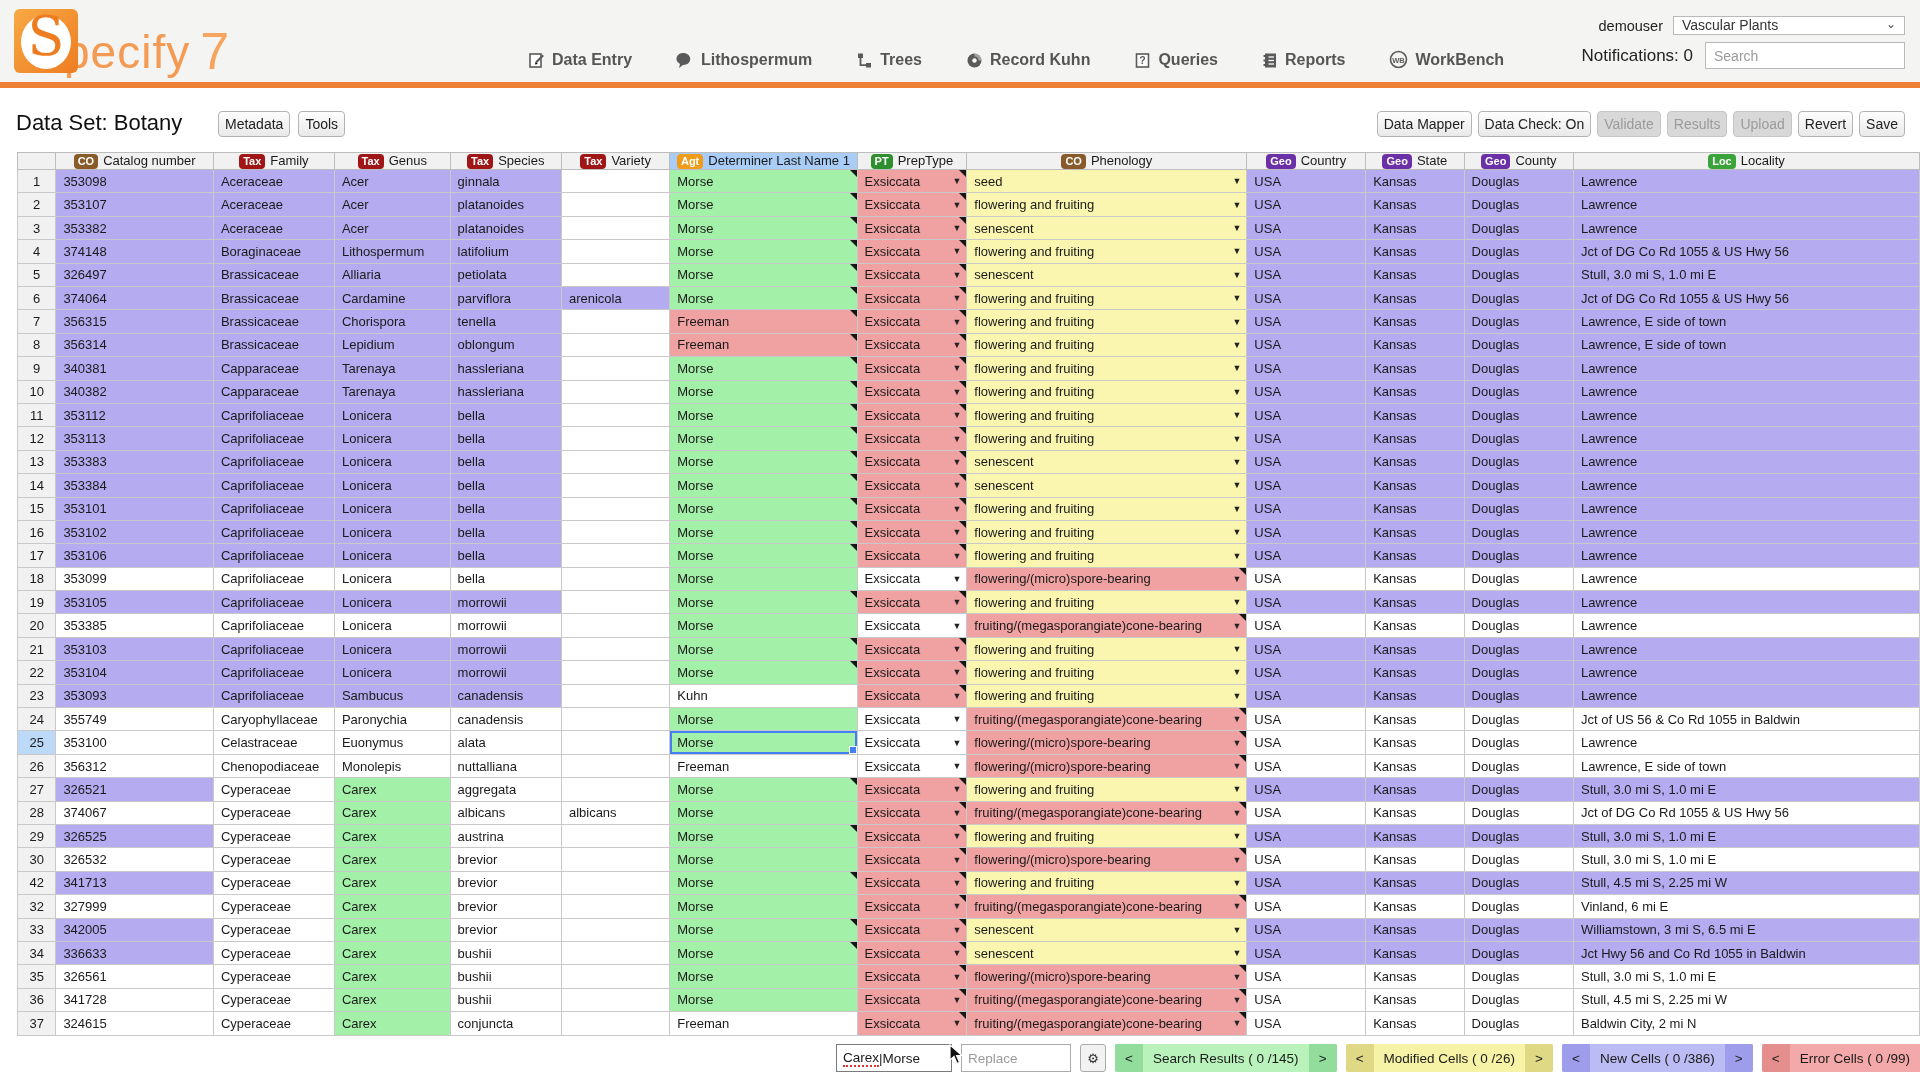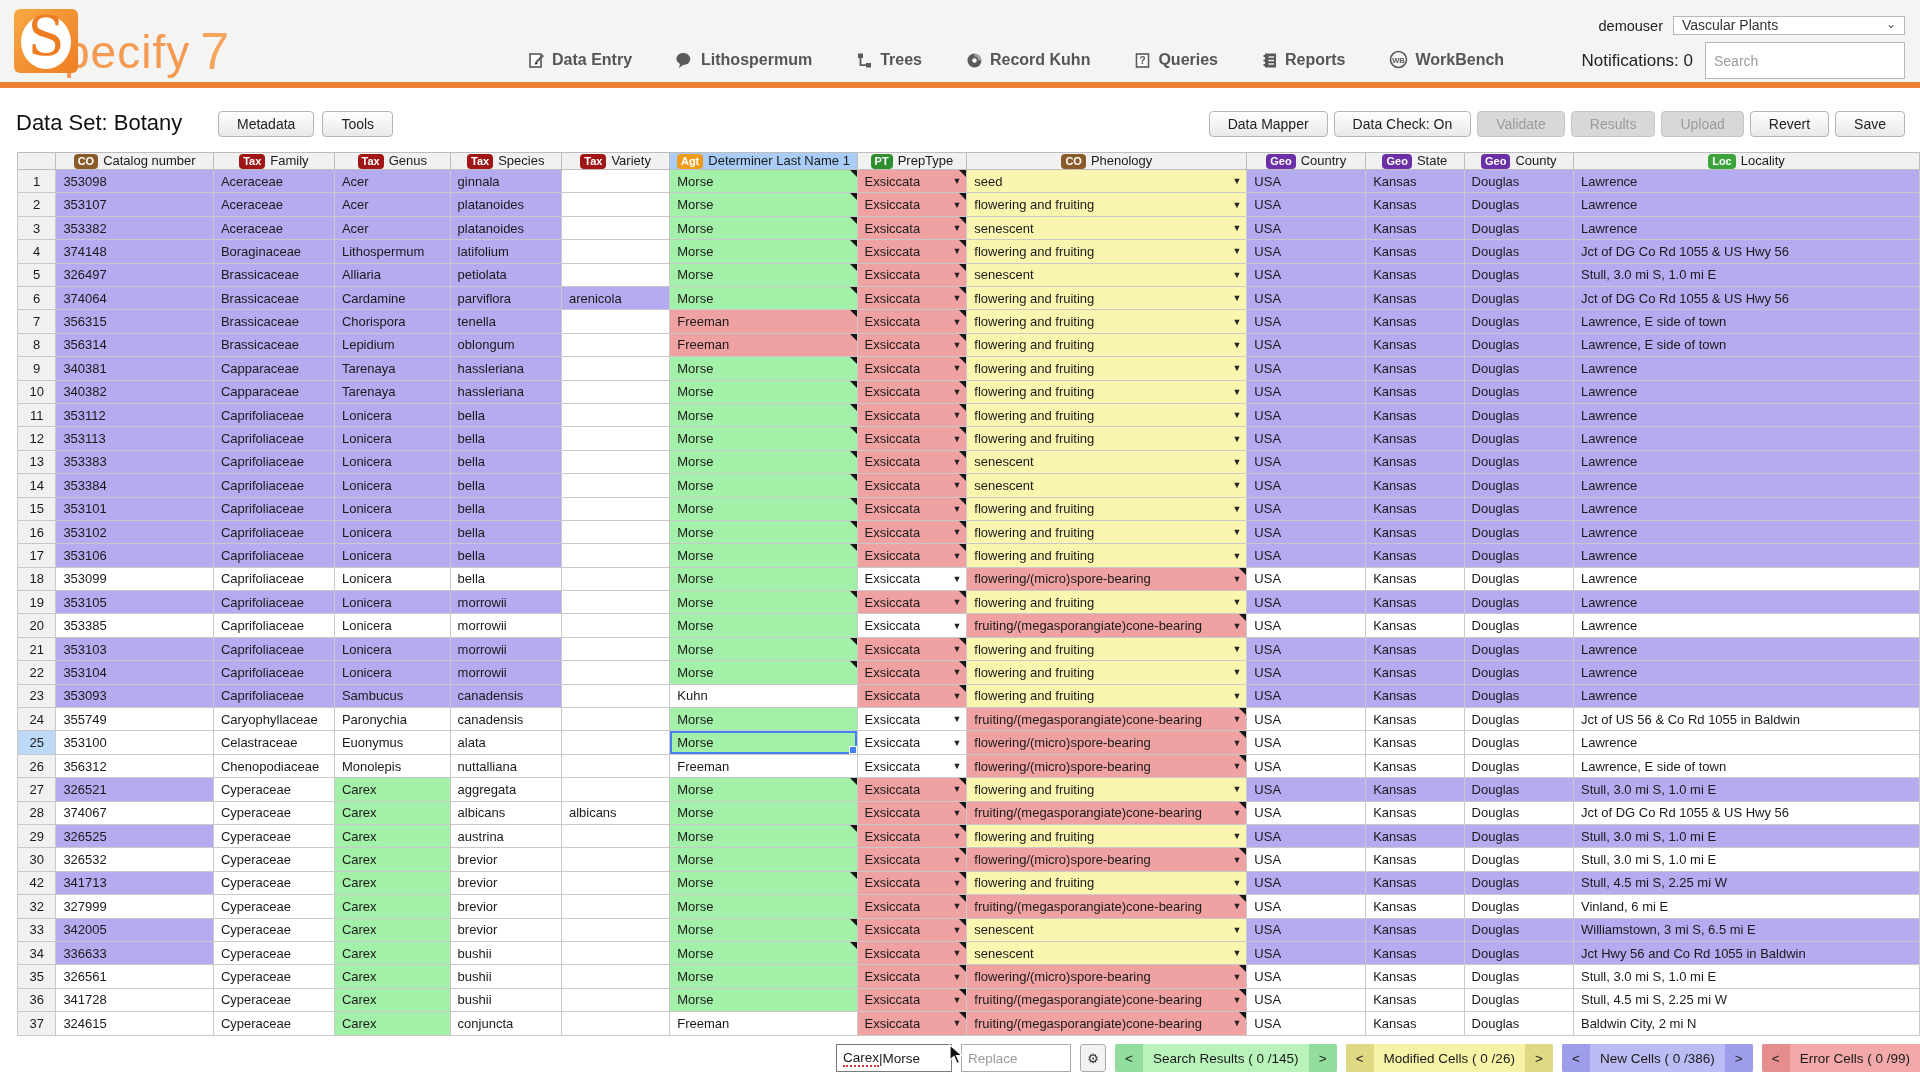--- a/index.html
+++ b/index.html
@@ -26,31 +26,31 @@
 
   .userblock { position:absolute; right:15px; top:16px; text-align:right; }
   .userrow { display:flex; align-items:center; gap:10px; justify-content:flex-end; }
   .username { font-size:14.5px; color:#222; }
   .collselect { width:232px; height:19px; background:#fff; border:1px solid #b9b9b9;
     font-size:14px; color:#333; display:flex; align-items:flex-start; justify-content:space-between;
     padding:0 8px; cursor:pointer; }
   .collselect .chev { color:#555; font-size:12px; }
   .notifrow { margin-top:7px; display:flex; align-items:center; gap:12px; justify-content:flex-end; }
   .notif { font-size:17px; color:#222; }
-  .topsearch { width:200px; height:37px; border:1px solid #b9b9b9; background:#fff;
+  .topsearch { width:200px; height:27px; border:1px solid #b9b9b9; background:#fff;
     font-size:14px; padding:0 8px; color:#333; font-family:"Liberation Sans",sans-serif; }
   .topsearch::placeholder { color:#9a9a9a; }
 
   
   .toolbar2 { position:absolute; left:0; top:104px; width:1920px; height:42px; }
   .ds-title { position:absolute; left:16px; top:6px; font-size:22px; color:#111; white-space:nowrap; }
   .tb-left { position:absolute; left:218px; top:7px; display:flex; gap:8px; }
   .tb-right { position:absolute; right:15px; top:7px; display:flex; gap:6px; }
   .btn { background:linear-gradient(#fefefe,#e9e9e9); border:1px solid #b5b5b5; border-radius:4px;
-    font-size:14px; color:#222; padding:4px 18px; cursor:pointer; white-space:nowrap;
+    font-size:14px; color:#222; padding:4px 6px; cursor:pointer; white-space:nowrap;
     font-family:"Liberation Sans",sans-serif; }
   .btn.disabled { background:#d8d8d8; color:#9b9b9b; border-color:#c6c6c6; cursor:default; }
 
   
   .sheet { position:absolute; left:17px; top:152px; width:1903px; overflow:hidden; }
   table { border-collapse:collapse; table-layout:fixed; }
   th, td { border:1px solid #c9c9c9; overflow:hidden; white-space:nowrap; position:relative; }
   th { background:#f1f1f1; border-color:#bdbdbd; height:16px; font-weight:normal;
     font-size:13px; text-align:center; padding:0 4px; }
   th.sel { background:#a9cdf6; }

